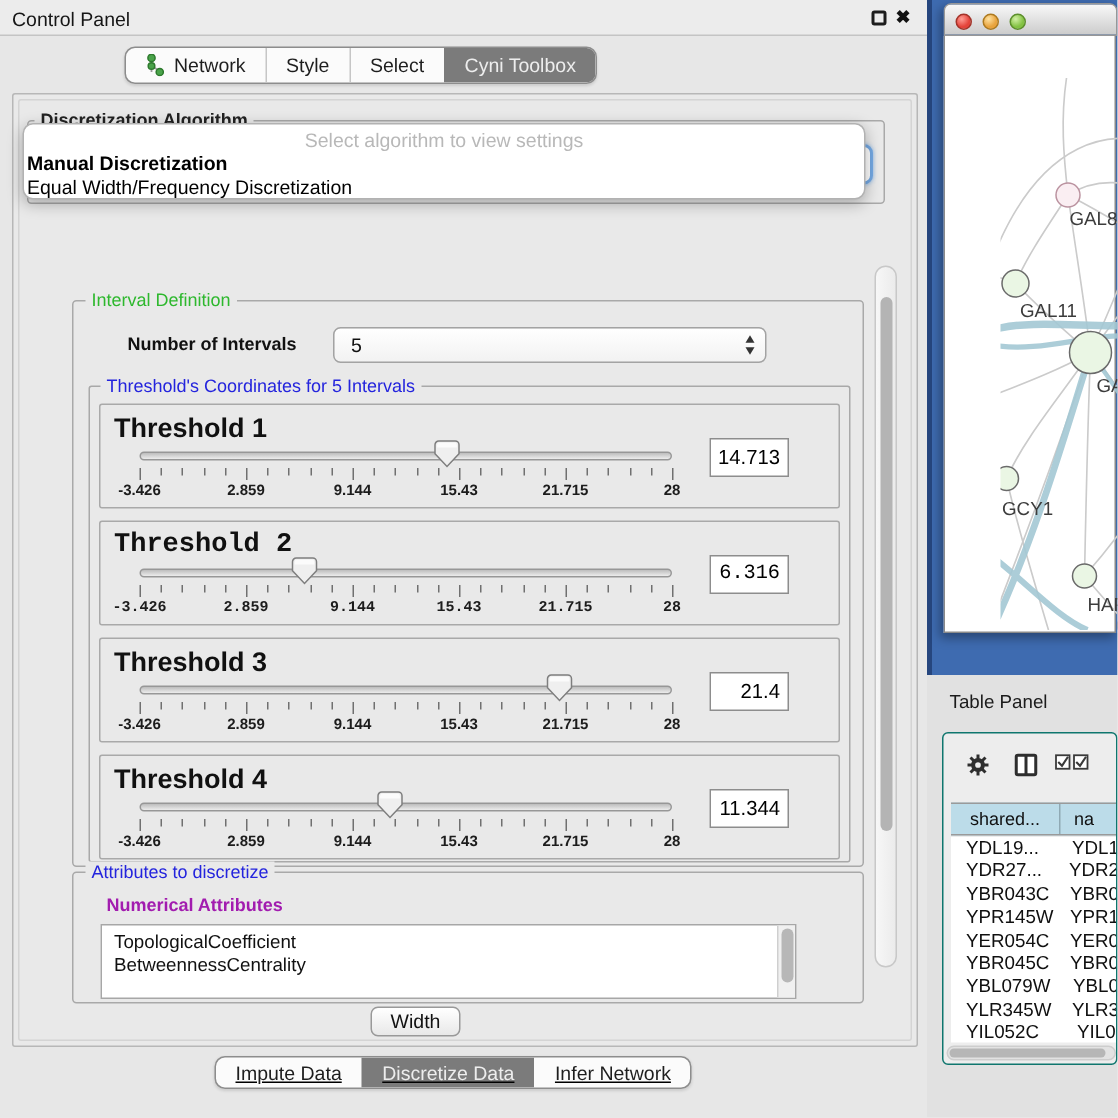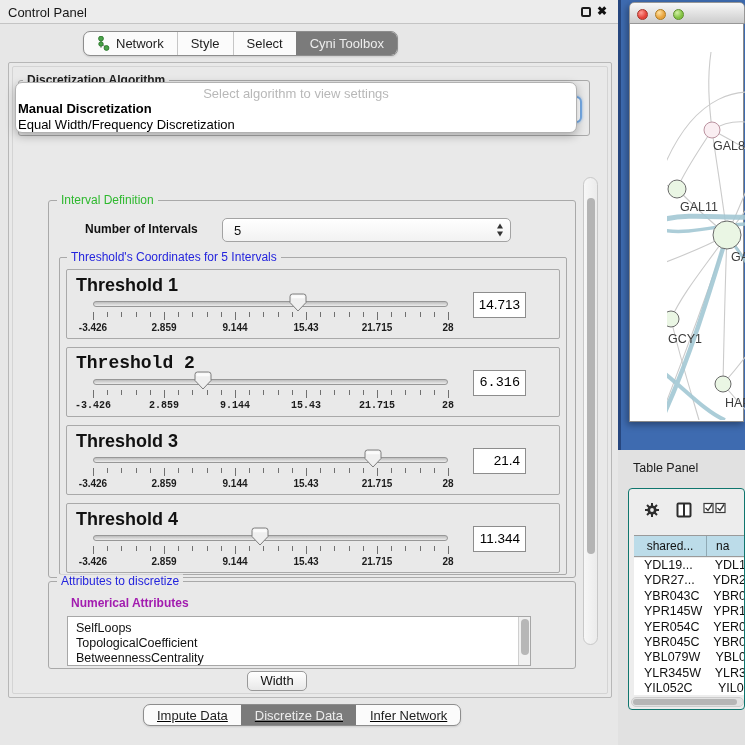--- a/index.html
+++ b/index.html
@@ -369,21 +369,20 @@
     <div class="t-value">11.344</div>
   </div>
 </div>
   </div>
 
   <div id="attrs-group" class="group">
     <span class="group-label">Attributes to discretize</span>
     <span id="attrs-title">Numerical Attributes</span>
     <div id="attr-list-wrap">
       <div id="attr-list">
-          <div class="attr-item">SelfLoops</div>
           <div class="attr-item">TopologicalCoefficient</div>
           <div class="attr-item">BetweennessCentrality</div>
         </div>
       <div id="attr-scroll">
         <div id="attr-thumb"></div>
       </div>
     </div>
   </div>
 
   <button id="apply-btn">Width</button>

